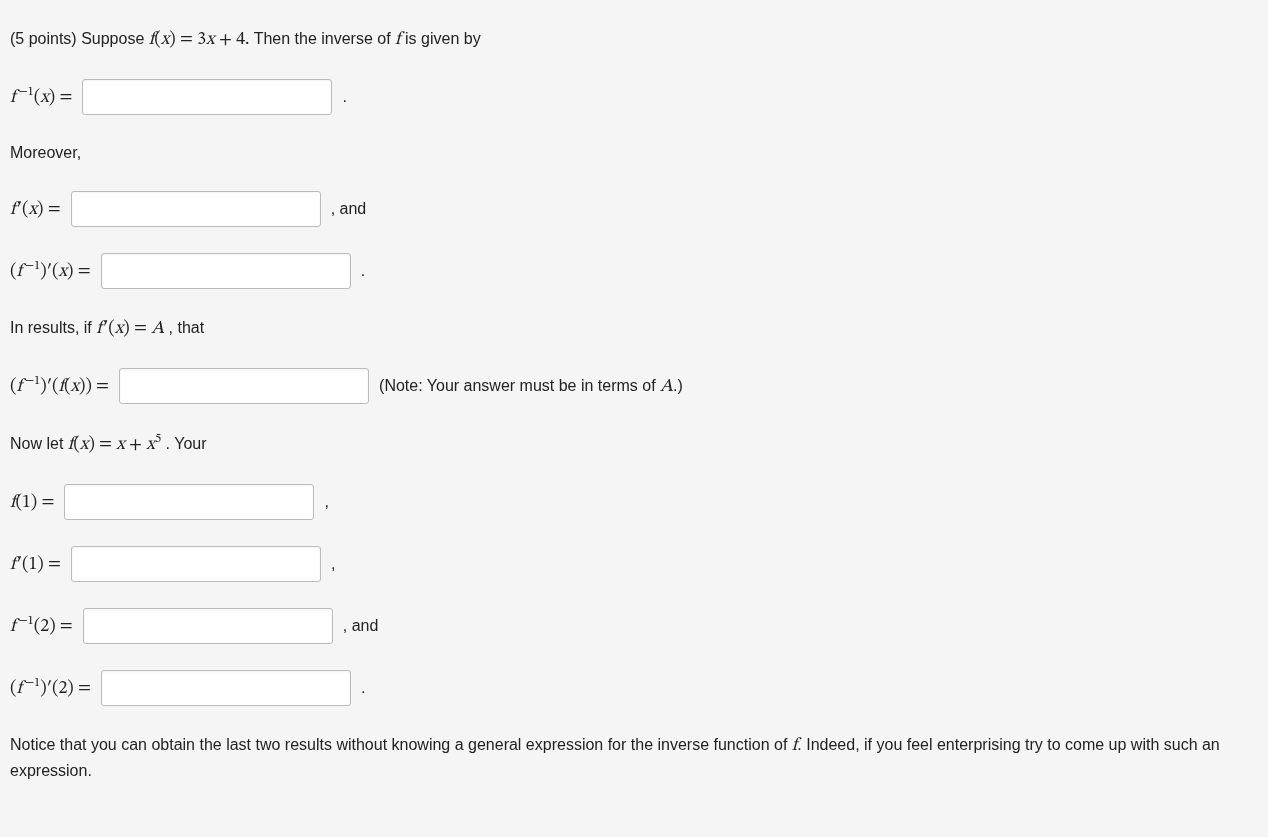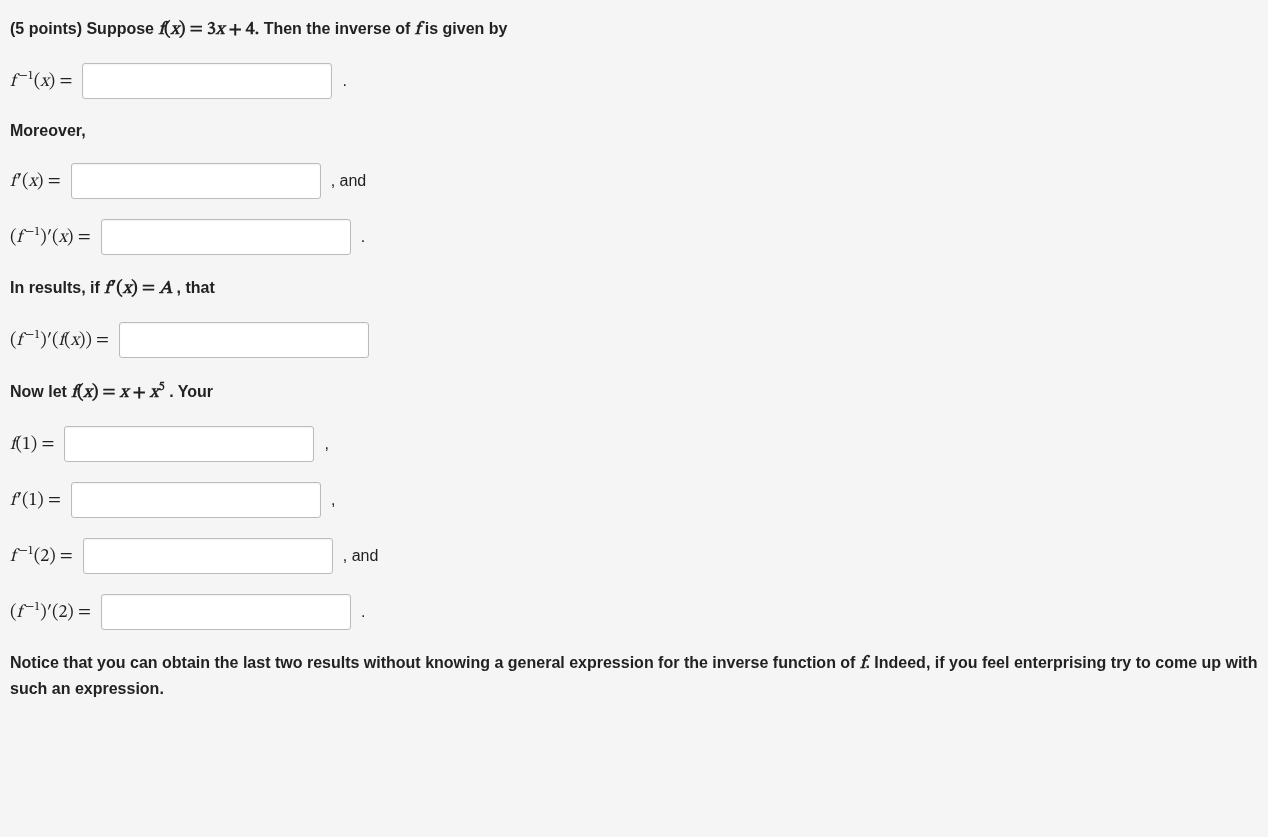--- a/index.html
+++ b/index.html
@@ -8,29 +8,28 @@
     body {
       font-family: Arial, Helvetica, sans-serif;
       font-size: 16px;
       background: #f5f5f5;
       color: #222;
       margin: 0;
       padding: 8px 10px;
       line-height: 1.5;
     }
     .row {
-      margin: 20px 0;
+      margin: 26px 0;
       display: flex;
       align-items: center;
       flex-wrap: wrap;
       gap: 6px;
     }
     .para {
-      margin: 8px 0;
-      font-weight: bold;
+      margin: 18px 0;
     }
     .math {
       font-family: 'Cambria Math', 'STIX Two Math', 'Times New Roman', serif;
       font-size: 18px;
     }
     .mi {
       font-style: italic;
     }
     input.answer-box {
       width: 250px;
@@ -81,20 +80,23 @@
 
 <div class="para">
   <span>In results, if </span>
   <span class="math"><span class="mi">f</span> ′(<span class="mi">x</span>) = <span class="mi">A</span></span>
   <span>, that</span>
 </div>
 
 <div class="row">
   <span class="math">(<span class="mi">f</span><span class="sup">&nbsp;−1</span>)′(<span class="mi">f</span>(<span class="mi">x</span>)) =</span>
   <input type="text" class="answer-box" style="">
+  <span>
+    <span>(Note: Your answer must be in terms of </span><span class="math mi">A</span><span>.)</span>
+  </span>
 </div>
 
 <div class="para">
   <span>Now let </span>
   <span class="math"><span class="mi">f</span>(<span class="mi">x</span>) = <span class="mi">x</span> + <span class="mi">x</span><span class="sup">5</span></span>
   <span>. Your</span>
 </div>
 
 <div class="row">
   <span class="math"><span class="mi">f</span>(1) =</span>

